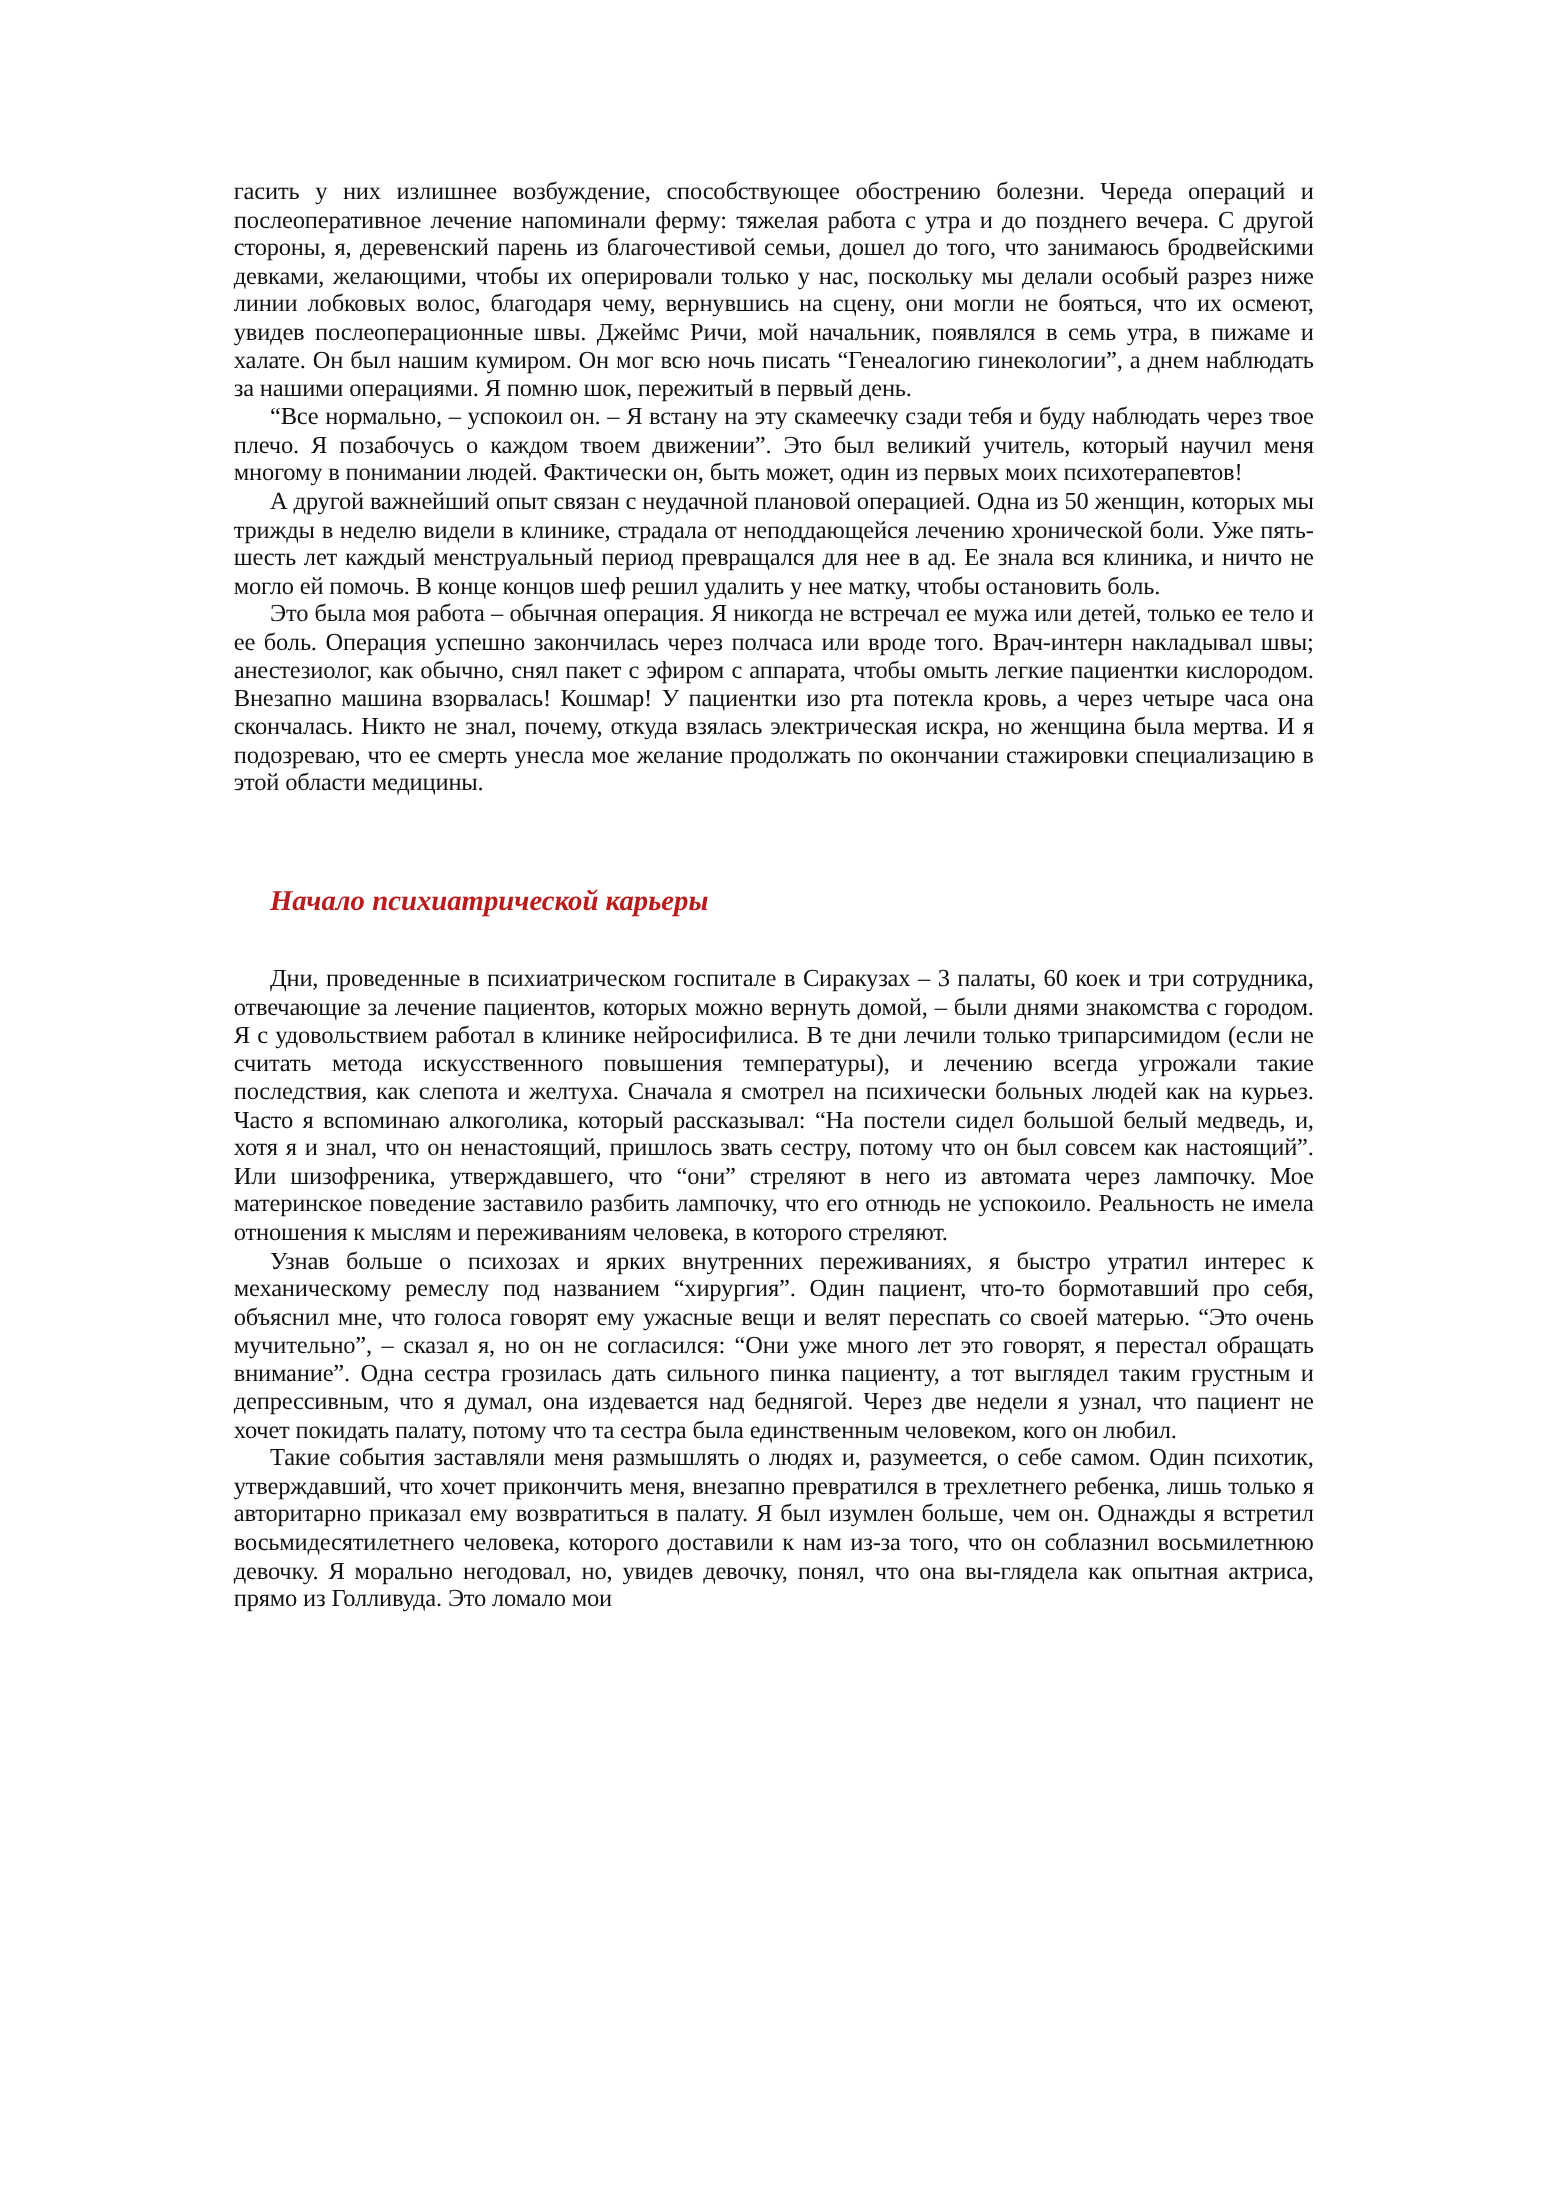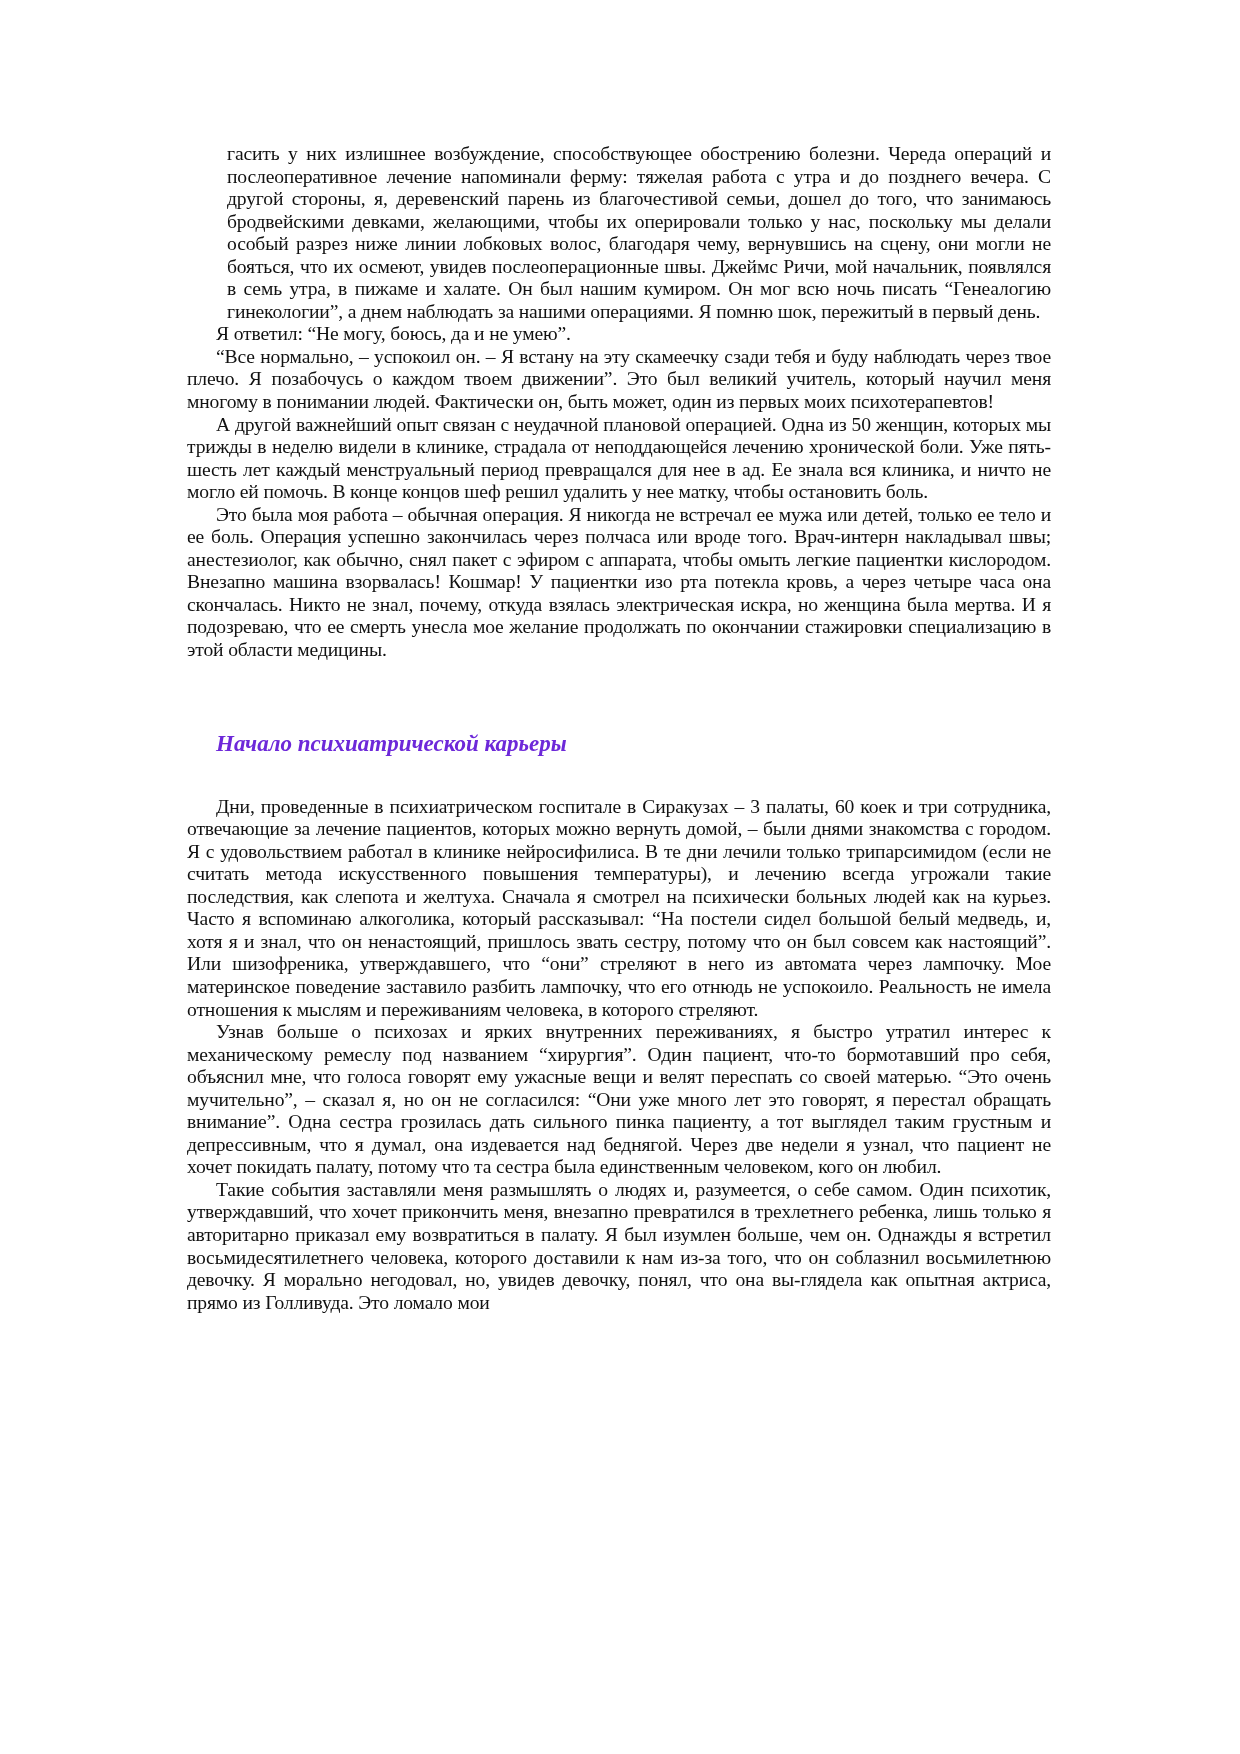--- a/index.html
+++ b/index.html
@@ -24,41 +24,39 @@
       color: #111111;
     }
     .para {
       margin: 0;
       text-align: justify;
       text-indent: 29px;
       letter-spacing: -0.15px;
     }
     .para.noindent {
       text-indent: 0;
-      margin-left: 40px;
     }
     .section-heading {
       margin: 0;
       padding-left: 29px;
       font-family: "Liberation Serif", "DejaVu Serif", serif;
       font-weight: bold;
       font-style: italic;
       font-size: 23px;
       line-height: 26px;
-      color: #6d28d9;
+      color: #b91c1c;
     }
     .gap-before-heading { height: 69px; }
     .gap-after-heading { height: 39px; }
   </style>
 </head>
 <body>
 
 <div class="page">
   <p class="para noindent">гасить у них излишнее возбуждение, способствующее обострению болезни. Череда операций и послеоперативное лечение напоминали ферму: тяжелая работа с утра и до позднего вечера. С другой стороны, я, деревенский парень из благочестивой семьи, дошел до того, что занимаюсь бродвейскими девками, желающими, чтобы их оперировали только у нас, поскольку мы делали особый разрез ниже линии лобковых волос, благодаря чему, вернувшись на сцену, они могли не бояться, что их осмеют, увидев послеоперационные швы. Джеймс Ричи, мой начальник, появлялся в семь утра, в пижаме и халате. Он был нашим кумиром. Он мог всю ночь писать “Генеалогию гинекологии”, а днем наблюдать за нашими операциями. Я помню шок, пережитый в первый день.</p>
-  <p class="para">Я ответил: “Не могу, боюсь, да и не умею”.</p>
   <p class="para">“Все нормально, – успокоил он. – Я встану на эту скамеечку сзади тебя и буду наблюдать через твое плечо. Я позабочусь о каждом твоем движении”. Это был великий учитель, который научил меня многому в понимании людей. Фактически он, быть может, один из первых моих психотерапевтов!</p>
   <p class="para">А другой важнейший опыт связан с неудачной плановой операцией. Одна из 50 женщин, которых мы трижды в неделю видели в клинике, страдала от неподдающейся лечению хронической боли. Уже пять-шесть лет каждый менструальный период превращался для нее в ад. Ее знала вся клиника, и ничто не могло ей помочь. В конце концов шеф решил удалить у нее матку, чтобы остановить боль.</p>
   <p class="para">Это была моя работа – обычная операция. Я никогда не встречал ее мужа или детей, только ее тело и ее боль. Операция успешно закончилась через полчаса или вроде того. Врач-интерн накладывал швы; анестезиолог, как обычно, снял пакет с эфиром с аппарата, чтобы омыть легкие пациентки кислородом. Внезапно машина взорвалась! Кошмар! У пациентки изо рта потекла кровь, а через четыре часа она скончалась. Никто не знал, почему, откуда взялась электрическая искра, но женщина была мертва. И я подозреваю, что ее смерть унесла мое желание продолжать по окончании стажировки специализацию в этой области медицины.</p>
 
   <div class="gap-before-heading"></div>
   <h2 class="section-heading">Начало психиатрической карьеры</h2>
   <div class="gap-after-heading"></div>
 
   <p class="para">Дни, проведенные в психиатрическом госпитале в Сиракузах – 3 палаты, 60 коек и три сотрудника, отвечающие за лечение пациентов, которых можно вернуть домой, – были днями знакомства с городом. Я с удовольствием работал в клинике нейросифилиса. В те дни лечили только трипарсимидом (если не считать метода искусственного повышения температуры), и лечению всегда угрожали такие последствия, как слепота и желтуха. Сначала я смотрел на психически больных людей как на курьез. Часто я вспоминаю алкоголика, который рассказывал: “На постели сидел большой белый медведь, и, хотя я и знал, что он ненастоящий, пришлось звать сестру, потому что он был совсем как настоящий”. Или шизофреника, утверждавшего, что “они” стреляют в него из автомата через лампочку. Мое материнское поведение заставило разбить лампочку, что его отнюдь не успокоило. Реальность не имела отношения к мыслям и переживаниям человека, в которого стреляют.</p>
   <p class="para">Узнав больше о психозах и ярких внутренних переживаниях, я быстро утратил интерес к механическому ремеслу под названием “хирургия”. Один пациент, что-то бормотавший про себя, объяснил мне, что голоса говорят ему ужасные вещи и велят переспать со своей матерью. “Это очень мучительно”, – сказал я, но он не согласился: “Они уже много лет это говорят, я перестал обращать внимание”. Одна сестра грозилась дать сильного пинка пациенту, а тот выглядел таким грустным и депрессивным, что я думал, она издевается над беднягой. Через две недели я узнал, что пациент не хочет покидать палату, потому что та сестра была единственным человеком, кого он любил.</p>

